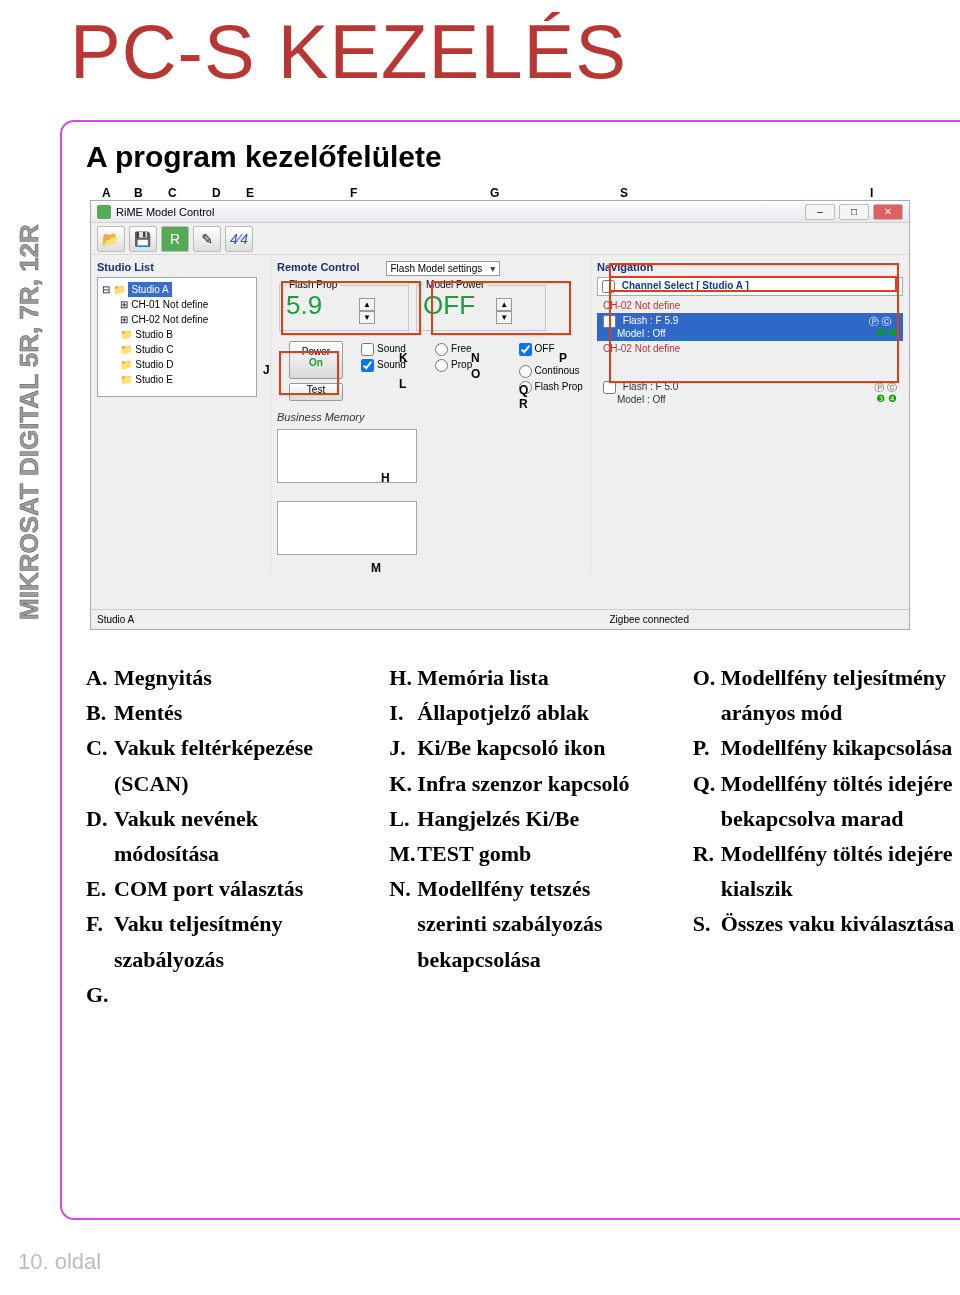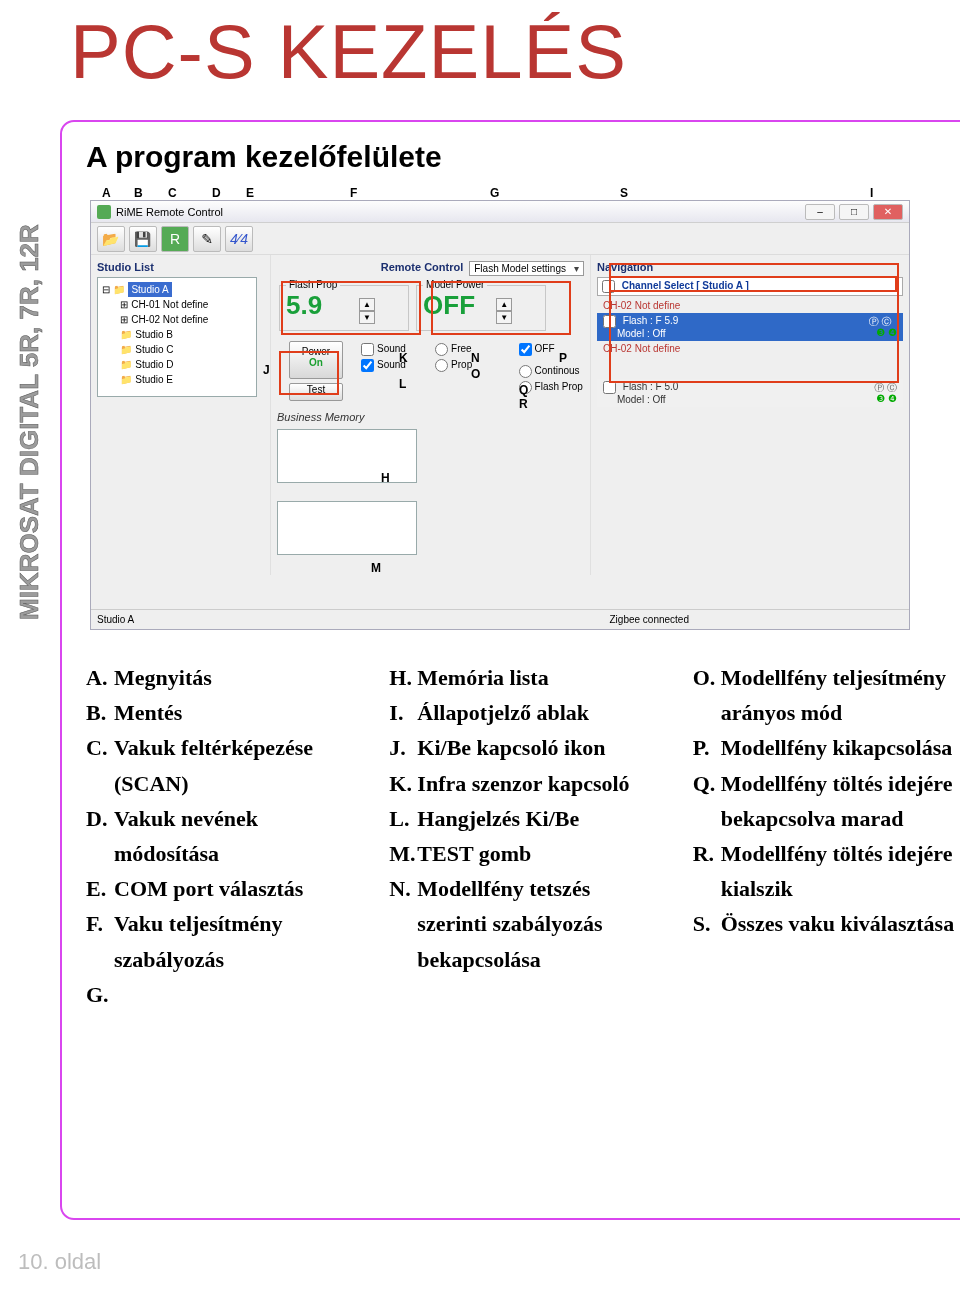--- a/index.html
+++ b/index.html
@@ -80,21 +80,21 @@
   .col.studio { width:180px; border-right:1px solid #e0e0e0; }
   .col.remote { width:320px; border-right:1px solid #e0e0e0; }
   .col.nav { flex:1; }
   .section-label { font-size:11px; font-weight:bold; color:#1b2f6f; margin:2px 0 4px 0; }
   .treebox { width:160px; height:120px; background:#fff; border:1px solid #9aa; padding:4px; font-size:10px; line-height:1.5; }
   .treebox .studio-a { background:#3a6ccf; color:#fff; padding:0 3px; display:inline-block; }
   .treebox .it { padding-left:18px; }
   .treebox .fold::before { content:"📁 "; }
   .fgroup { border:1px solid #c7c7c7; margin:4px 2px; padding:4px 6px 6px 6px; position:relative; display:inline-block; vertical-align:top; }
   .fgroup .lbl { position:absolute; top:-7px; left:6px; background:#efefef; padding:0 3px; font-size:10px; }
-  .fpdisp { font-size:26px; color:#19a03a; font-weight:bold; width:70px; display:inline-block; }
+  .fpdisp { font-size:26px; color:#19a03a; font-weight:normal; width:70px; display:inline-block; }
   .stepper { display:inline-flex; flex-direction:column; vertical-align:middle; }
   .stepper span { width:16px; height:13px; border:1px solid #999; background:#f4f4f4; font-size:8px; text-align:center; line-height:11px; }
   .pwrbtn { width:54px; height:38px; border:1px solid #999; background:linear-gradient(#fff,#d8d8d8); text-align:center; font-size:10px; padding-top:4px; display:inline-block; vertical-align:top; border-radius:2px; }
   .pwrbtn b { color:#1a9f2f; display:block; }
   .testbtn { width:54px; height:18px; border:1px solid #999; background:linear-gradient(#fff,#ddd); text-align:center; font-size:10px; display:inline-block; border-radius:2px; margin-top:4px; }
   .chk-row { font-size:10px; line-height:1.6; }
   .chk-row input { vertical-align:middle; margin-right:3px; }
   .navhdr { background:#fff; border:1px solid #aaa; padding:2px 4px; margin-bottom:2px; font-size:10px; font-weight:bold; color:#103a99; }
   .navitem { font-size:10px; padding:2px 6px; color:#b93632; }
   .navsel { background:#2f69c7; color:#fff; padding:2px 6px; font-size:10px; position:relative; }
@@ -149,21 +149,21 @@
     <span class="annot" style="left:156px;">E</span>
     <span class="annot" style="left:260px;">F</span>
     <span class="annot" style="left:400px;">G</span>
     <span class="annot" style="left:530px;">S</span>
     <span class="annot" style="left:780px;">I</span>
   </div>
 
   <div class="mock-window">
     <div class="mock-titlerow">
       <span class="tico"></span>
-      <span class="title">RiME Remote Control</span>
+      <span class="title">RiME Model Control</span>
       <div class="winbtns">
         <span>–</span>
         <span>□</span>
         <span class="close">✕</span>
       </div>
     </div>
 
     <div class="mock-toolbar">
       <span class="tbtn">📂</span>
       <span class="tbtn">💾</span>
@@ -181,21 +181,21 @@
           <div class="it">⊞ <span>CH-01 Not define</span></div>
           <div class="it">⊞ <span>CH-02 Not define</span></div>
           <div class="it fold">Studio B</div>
           <div class="it fold">Studio C</div>
           <div class="it fold">Studio D</div>
           <div class="it fold">Studio E</div>
         </div>
       </div>
 
       <div class="col remote">
-        <div style="display:flex; align-items:center; gap:6px;justify-content:flex-end;">
+        <div style="display:flex; align-items:center; gap:26px;">
           <span class="section-label">Remote Control</span>
           <span class="dropdown">Flash Model settings</span>
         </div>
 
         <div style="margin-top:4px;">
           <div class="fgroup" style="width:130px;">
             <span class="lbl">Flash Prop</span>
             <span class="fpdisp">5.9</span>
             <span class="stepper">
                 <span>▲</span>

